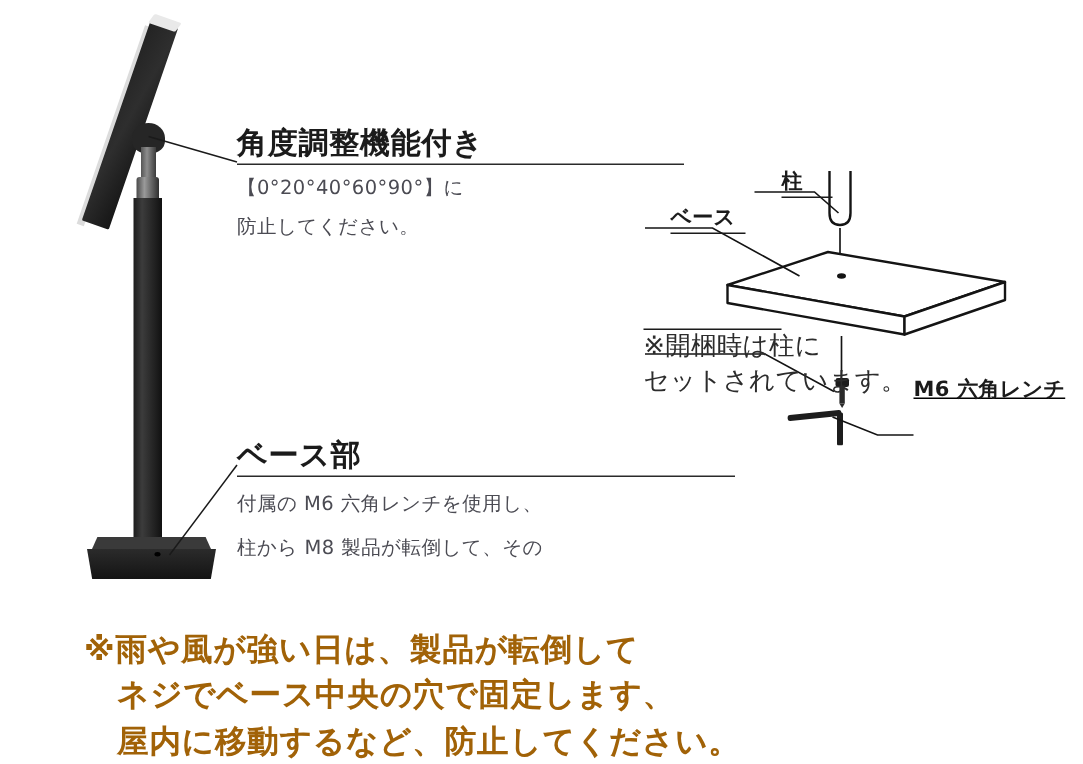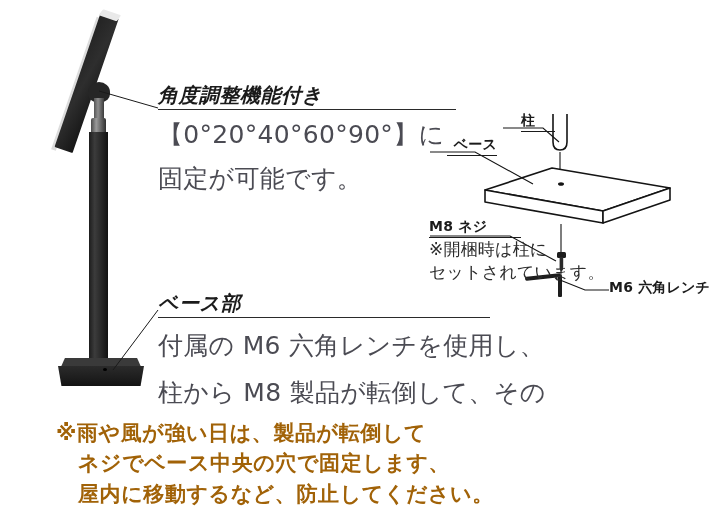--- a/index.html
+++ b/index.html
@@ -68,28 +68,27 @@
   .leader{stroke:#1a1a1a;stroke-width:1;fill:none;}
 
   
   .head-jp{
     font-weight:bold;
     color:#1b1b1b;
     font-size:20px;
     letter-spacing:0.5px;
     line-height:1.15;
     white-space:nowrap;
-    font-style:italic;
   }
   .head-rule{
     height:0;border-top:1.3px solid #2a2a2a;
   }
   .body-jp{
     color:#4b4b53;
-    font-size:25px;
+    font-size:13px;
     line-height:1.52;
     letter-spacing:0.3px;
     white-space:nowrap;
   }
   #angle-block{left:158px;top:84px;width:300px;}
   #angle-block .head-rule{width:298px;margin-top:2px;}
   #angle-block .body-jp{margin-top:6px;}
 
   #base-block{left:158px;top:292px;width:332px;}
   #base-block .head-rule{width:332px;margin-top:2px;}
@@ -134,21 +133,21 @@
 
   <svg class="abs" style="left:0;top:0;width:722px;height:509px;pointer-events:none;">
     <path class="leader" d="M 99 91 L 158 108"></path>
     <path class="leader" d="M 113 370 L 158 310"></path>
   </svg>
 
   <div class="abs" id="angle-block">
     <div class="head-jp">角度調整機能付き</div>
     <div class="head-rule"></div>
     <div class="body-jp">【0°20°40°60°90°】に</div>
-    <div class="body-jp">固定が可能です。</div>
+    <div class="body-jp">防止してください。</div>
   </div>
 
   <div class="abs" id="base-block">
     <div class="head-jp">ベース部</div>
     <div class="head-rule"></div>
     <div class="body-jp">付属の M6 六角レンチを使用し、</div>
     <div class="body-jp">柱から M8 製品が転倒して、その</div>
   </div>
 
   <div class="abs" id="assembly-diagram">
@@ -190,35 +189,34 @@
       </g>
     </svg>
 
     
     <div class="abs" style="left:96px;top:0px;">
       <div class="dlabel">柱</div>
       <div class="dlabel-rule" style="width:34px;margin-top:1px;"></div>
     </div>
 
     
-    <div class="abs" style="left:22px;top:24px;text-align:right;">
+    <div class="abs" style="left:22px;top:24px;">
       <div class="dlabel">ベース</div>
       <div class="dlabel-rule" style="width:50px;margin-top:1px;"></div>
     </div>
 
     
     <div class="abs" style="left:4px;top:106px;">
-      <div class="dlabel">M8 ネジ</div>
       <div class="dlabel-rule" style="width:92px;margin-top:1px;"></div>
       <div class="dnote">※開梱時は柱に</div>
       <div class="dnote">セットされています。</div>
     </div>
 
     
-    <div class="abs" style="left:184px;top:167px;">
+    <div class="abs" style="left:184px;top:139px;text-decoration:underline;">
       <div class="dlabel">M6 六角レンチ</div>
     </div>
 
   </div>
 
   <div class="abs" id="warning-block">
     <div class="warn-line">※雨や風が強い日は、製品が転倒して</div>
     <div class="warn-line warn-indent">ネジでベース中央の穴で固定します、</div>
     <div class="warn-line warn-indent">屋内に移動するなど、防止してください。</div>
   </div>

